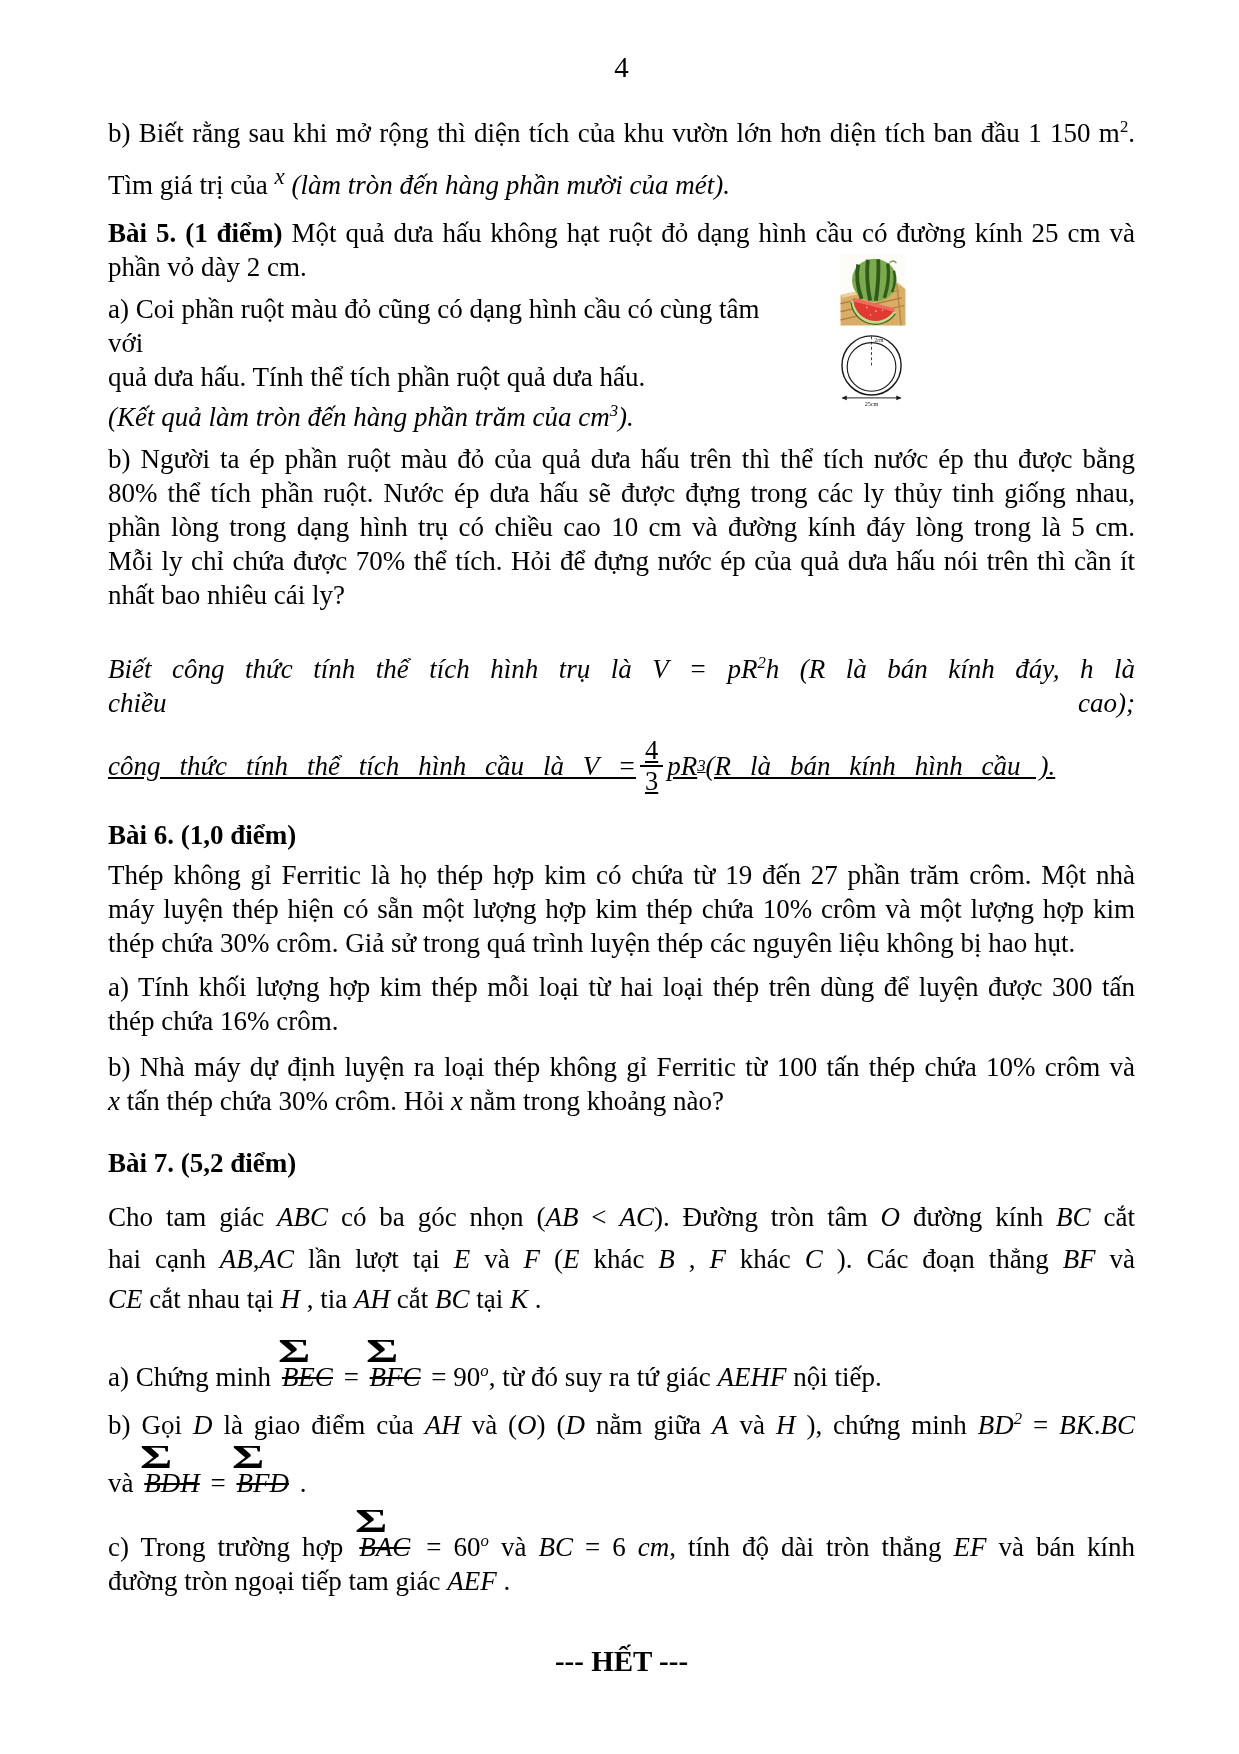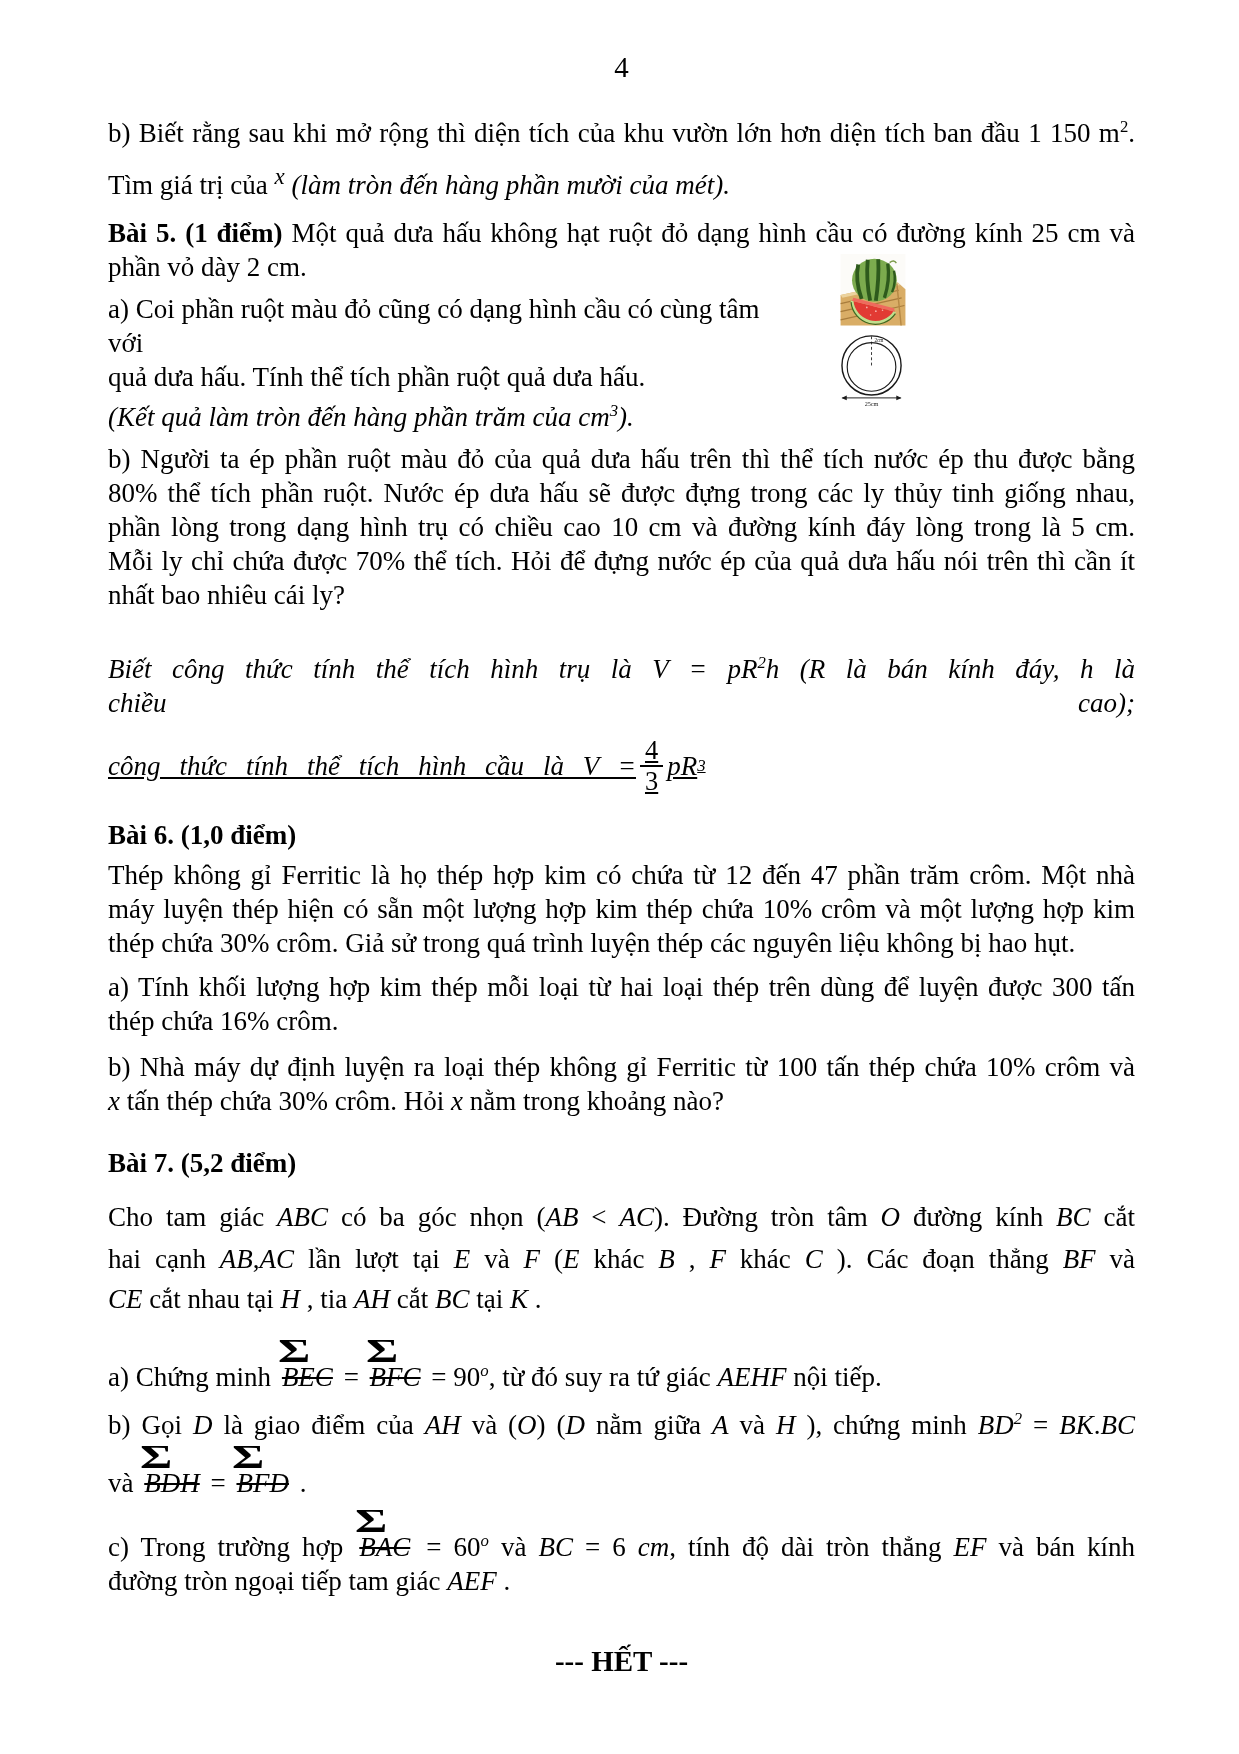--- a/index.html
+++ b/index.html
@@ -105,24 +105,25 @@
 
   <div class="ln just wsp" style="margin-top:40px"><span class="i">Biết công thức tính thể tích hình trụ là V = pR</span><span class="isup">2</span><span class="i">h (R  là bán kính đáy,  h  là chiều cao);</span></div>
   <div class="ln ln-frac wsp" style="margin-top:4px">
       <span class="i">công thức tính thể tích hình cầu là V  =  </span>
       <span class="frac">
         <span class="fn">4</span>
         <span class="fd">3</span>
       </span>
       <span class="i">pR</span>
       <span class="isup">3</span>
+      <span class="i"> (R  là bán kính hình cầu ).</span>
     </div>
 
   <div class="ln" style="margin-top:10px"><span class="b">Bài 6. (1,0 điểm)</span></div>
-  <div class="ln just" style="margin-top:6px"><span>Thép không gỉ Ferritic là họ thép hợp kim có chứa từ 12 đến 47 phần trăm crôm. Một nhà</span></div>
+  <div class="ln just" style="margin-top:6px"><span>Thép không gỉ Ferritic là họ thép hợp kim có chứa từ 19 đến 27 phần trăm crôm. Một nhà</span></div>
   <div class="ln just"><span>máy luyện thép hiện có sẵn một lượng hợp kim thép chứa 10% crôm và một lượng hợp kim</span></div>
   <div class="ln"><span>thép chứa 30% crôm. Giả sử trong quá trình luyện thép các nguyên liệu không bị hao hụt.</span></div>
   <div class="ln just" style="margin-top:10px"><span>a) Tính khối lượng hợp kim thép mỗi loại từ hai loại thép trên dùng để luyện được 300 tấn</span></div>
   <div class="ln"><span>thép chứa 16% crôm.</span></div>
   <div class="ln just" style="margin-top:12px"><span>b) Nhà máy dự định luyện ra loại thép không gỉ Ferritic từ 100 tấn thép chứa 10% crôm và</span></div>
   <div class="ln"><span class="i">x</span><span>  tấn thép chứa 30% crôm. Hỏi </span><span class="i">x</span><span>  nằm trong khoảng nào?</span></div>
 
   <div class="ln" style="margin-top:28px"><span class="b">Bài 7. (5,2 điểm)</span></div>
   <div class="ln just" style="margin-top:20px"><span>Cho tam giác </span><span class="i">ABC</span><span>  có ba góc nhọn (</span><span class="i">AB</span><span> &lt; </span><span class="i">AC</span><span>). Đường tròn tâm </span><span class="i">O</span><span>  đường kính </span><span class="i">BC</span><span>  cắt</span></div>
   <div class="ln just" style="margin-top:8px"><span>hai cạnh </span><span class="i">AB</span><span>,</span><span class="i">AC</span><span>  lần lượt tại </span><span class="i">E</span><span>  và </span><span class="i">F</span><span>  (</span><span class="i">E</span><span>  khác </span><span class="i">B</span><span> , </span><span class="i">F</span><span>  khác </span><span class="i">C</span><span> ). Các đoạn thẳng </span><span class="i">BF</span><span>  và</span></div>

